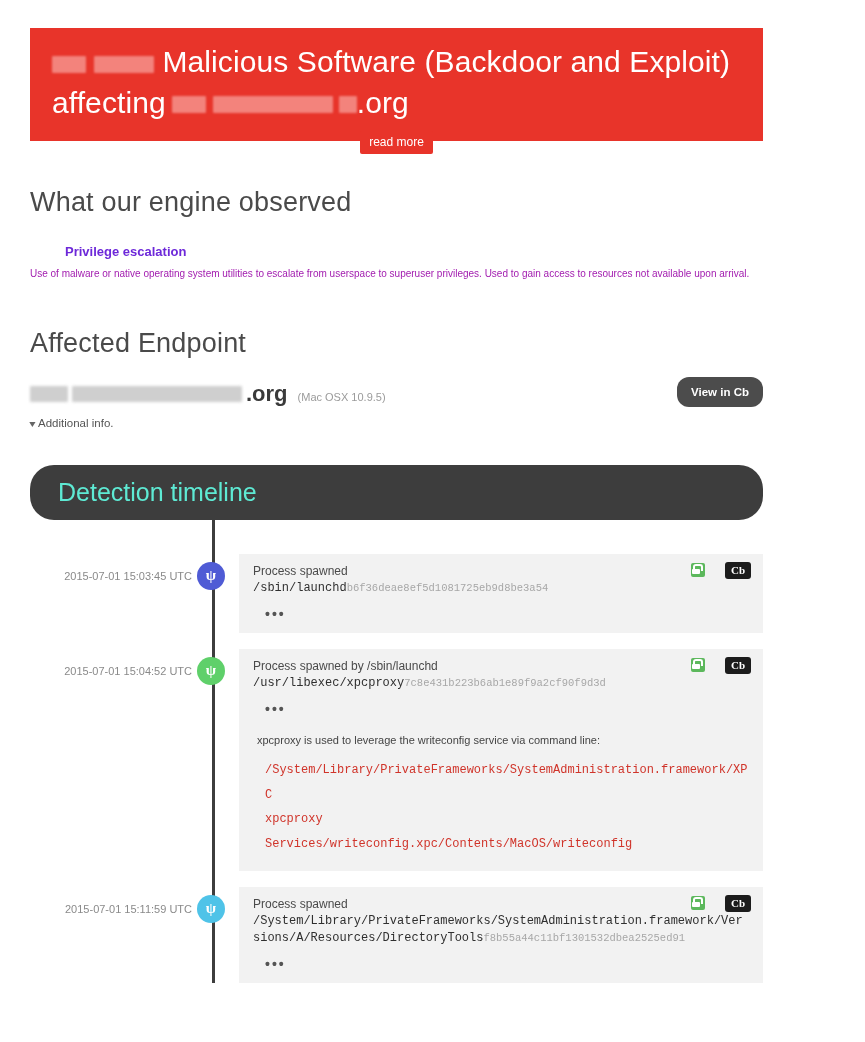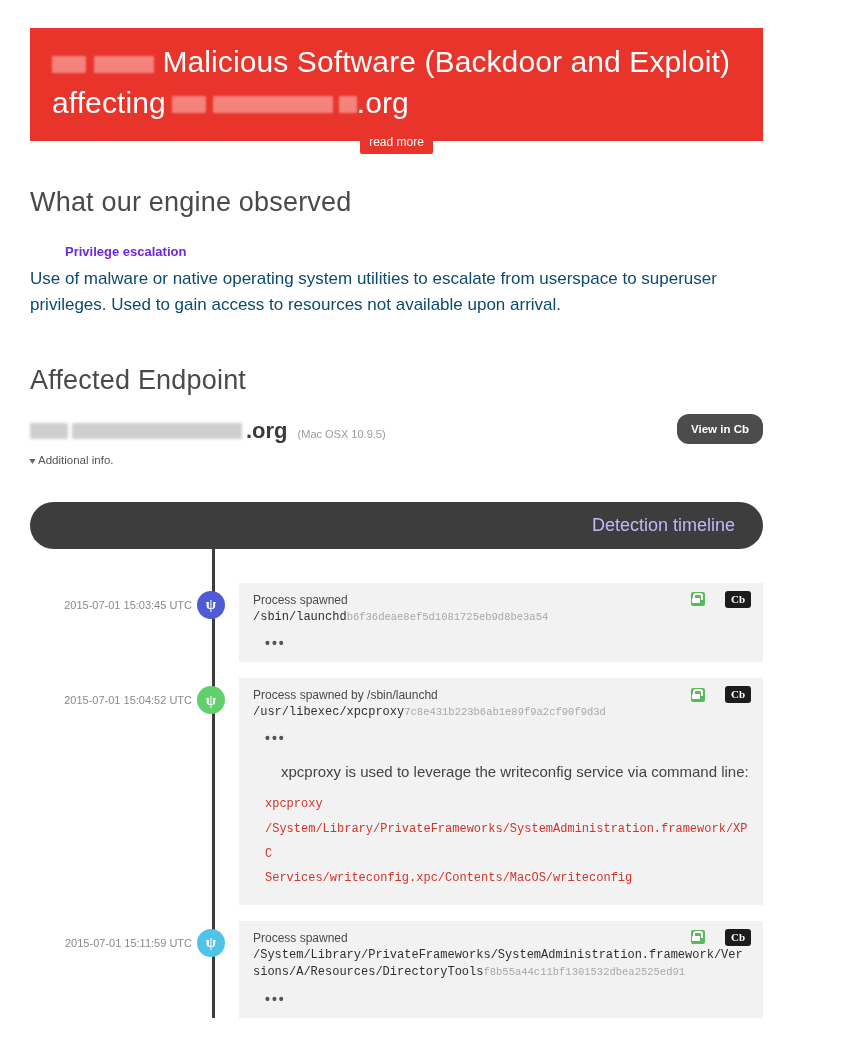--- a/index.html
+++ b/index.html
@@ -72,23 +72,23 @@
     letter-spacing: 0.2px;
   }
   .sub-head {
     font-size: 13px;
     font-weight: bold;
     color: #6d28d9;
     margin: 26px 30px 0 30px;
     padding-left: 35px;
   }
   .body-text {
-    font-size: 17px;
+    font-size: 10px;
     line-height: 1.55;
-    color: #0c4a6e;
+    color: #a21caf;
     margin: 7px 30px 0 30px;
     max-width: 810px;
   }
 
   
   .endpoint-row {
     margin: 18px 30px 0 30px;
     display: flex;
     align-items: flex-start;
     justify-content: space-between;
@@ -139,26 +139,25 @@
     padding: 9px 14px;
     border-radius: 12px;
     cursor: pointer;
     white-space: nowrap;
   }
 
   
   .timeline-header {
     margin: 36px 30px 0 30px;
     background: #3d3d3d;
-    color: #c4b5fd;
+    color: #5eead4;
     border-radius: 24px;
     padding: 13px 28px;
-    font-size: 18px;
+    font-size: 25px;
     font-weight: 300;
-    text-align: right;
   }
   .timeline {
     position: relative;
     margin: 0 30px;
     padding-top: 18px;
   }
   .timeline-axis {
     position: absolute;
     left: 182px;
     top: 0;
@@ -270,23 +269,23 @@
   .cb-badge {
     background: #1c1c1c;
     color: #fff;
     font-size: 11px;
     font-weight: bold;
     border-radius: 3px;
     padding: 2px 6px 3px 6px;
     font-family: "Liberation Serif", serif;
   }
   .note-text {
-    font-size: 15px;
+    font-size: 11px;
     color: #444;
-    margin: 18px 0 0 28px;
+    margin: 18px 0 0 4px;
   }
   .code-block {
     font-family: "Liberation Mono", monospace;
     font-size: 12px;
     color: #d0342a;
     line-height: 2.05;
     margin: 12px 0 2px 12px;
     word-break: break-all;
   }
 </style>
@@ -355,22 +354,22 @@
           <span class="lock-badge"></span>
           <span class="cb-badge">Cb</span>
         </div>
         <div class="label">Process spawned by /sbin/launchd</div>
         <div class="path">
           <span>/usr/libexec/xpcproxy</span><span class="hash">7c8e431b223b6ab1e89f9a2cf90f9d3d</span>
         </div>
         <div class="ellipsis">•••</div>
         <div class="note-text">xpcproxy is used to leverage the writeconfig service via command line:</div>
         <div class="code-block">
+          <div>/System/Library/PrivateFrameworks/SystemAdministration.framework/XPC</div>
           <div>xpcproxy</div>
-          <div>/System/Library/PrivateFrameworks/SystemAdministration.framework/XPC</div>
           <div>Services/writeconfig.xpc/Contents/MacOS/writeconfig</div>
         </div>
       </div>
     </div>
 
     <div class="tl-event">
       <div class="tl-time">2015-07-01 15:11:59 UTC</div>
       <div class="tl-dot" style="background:#4fc3e8">ψ</div>
       <div class="tl-card">
         <div class="card-badges">

